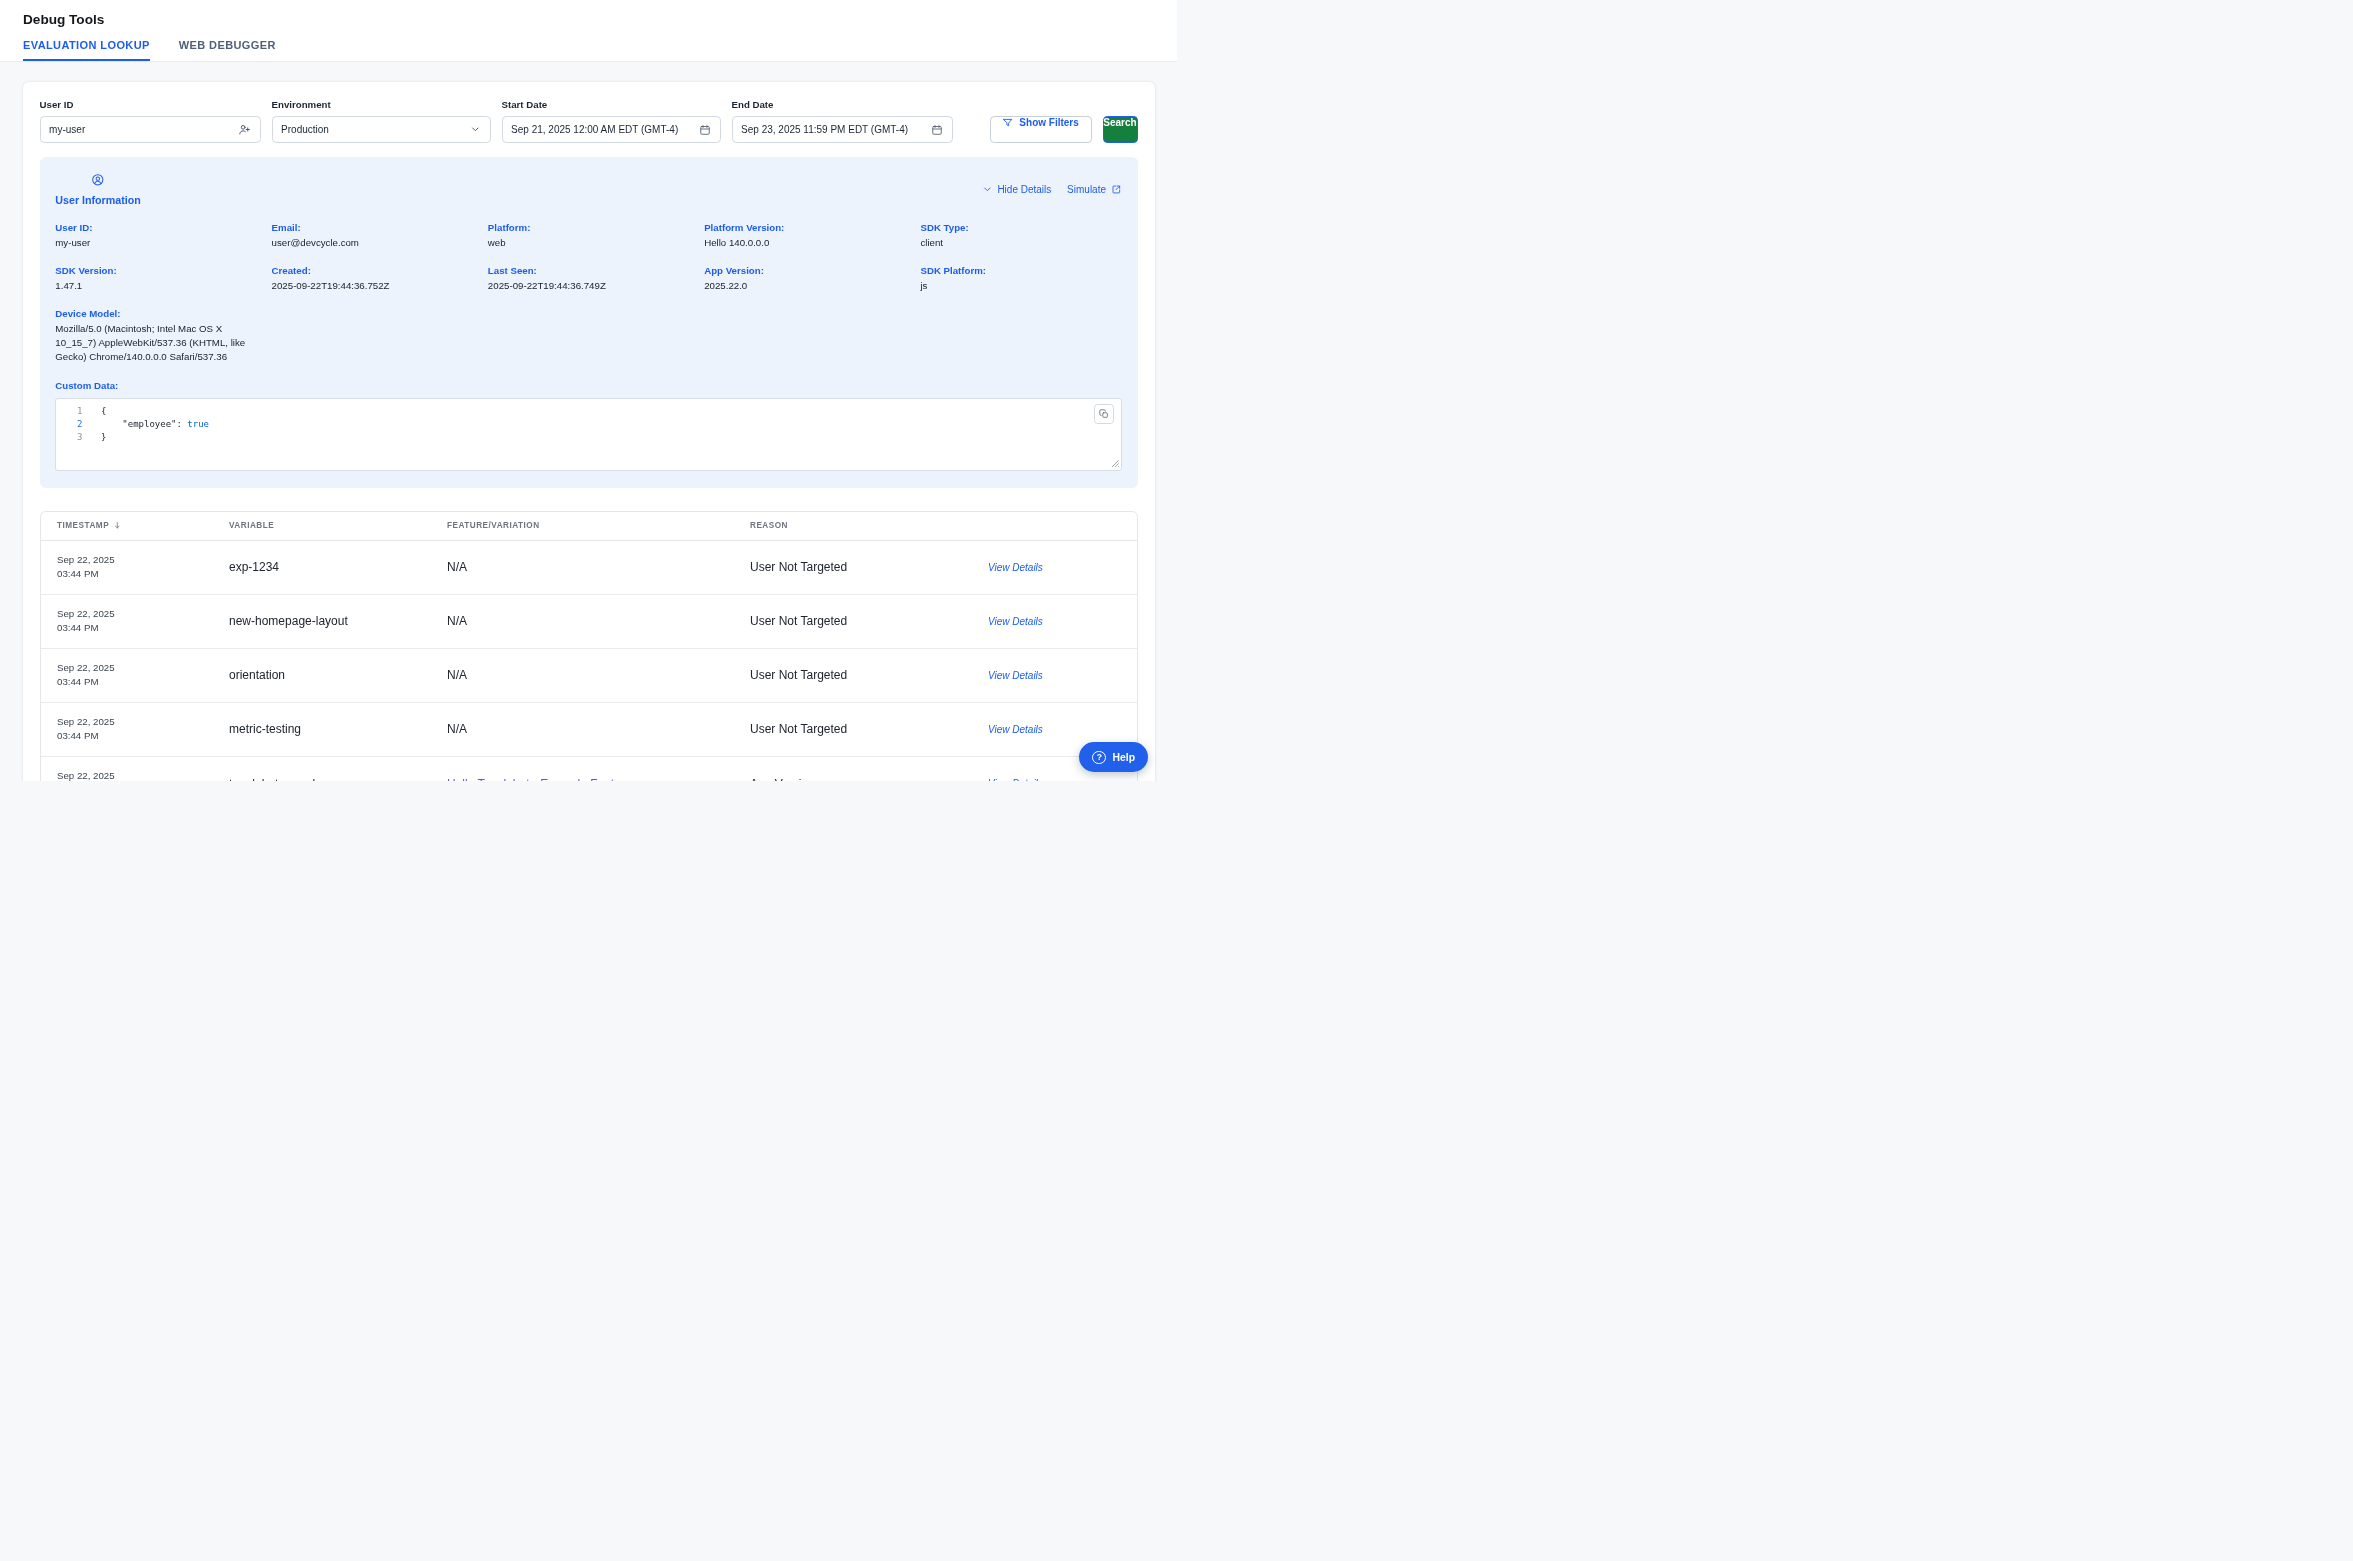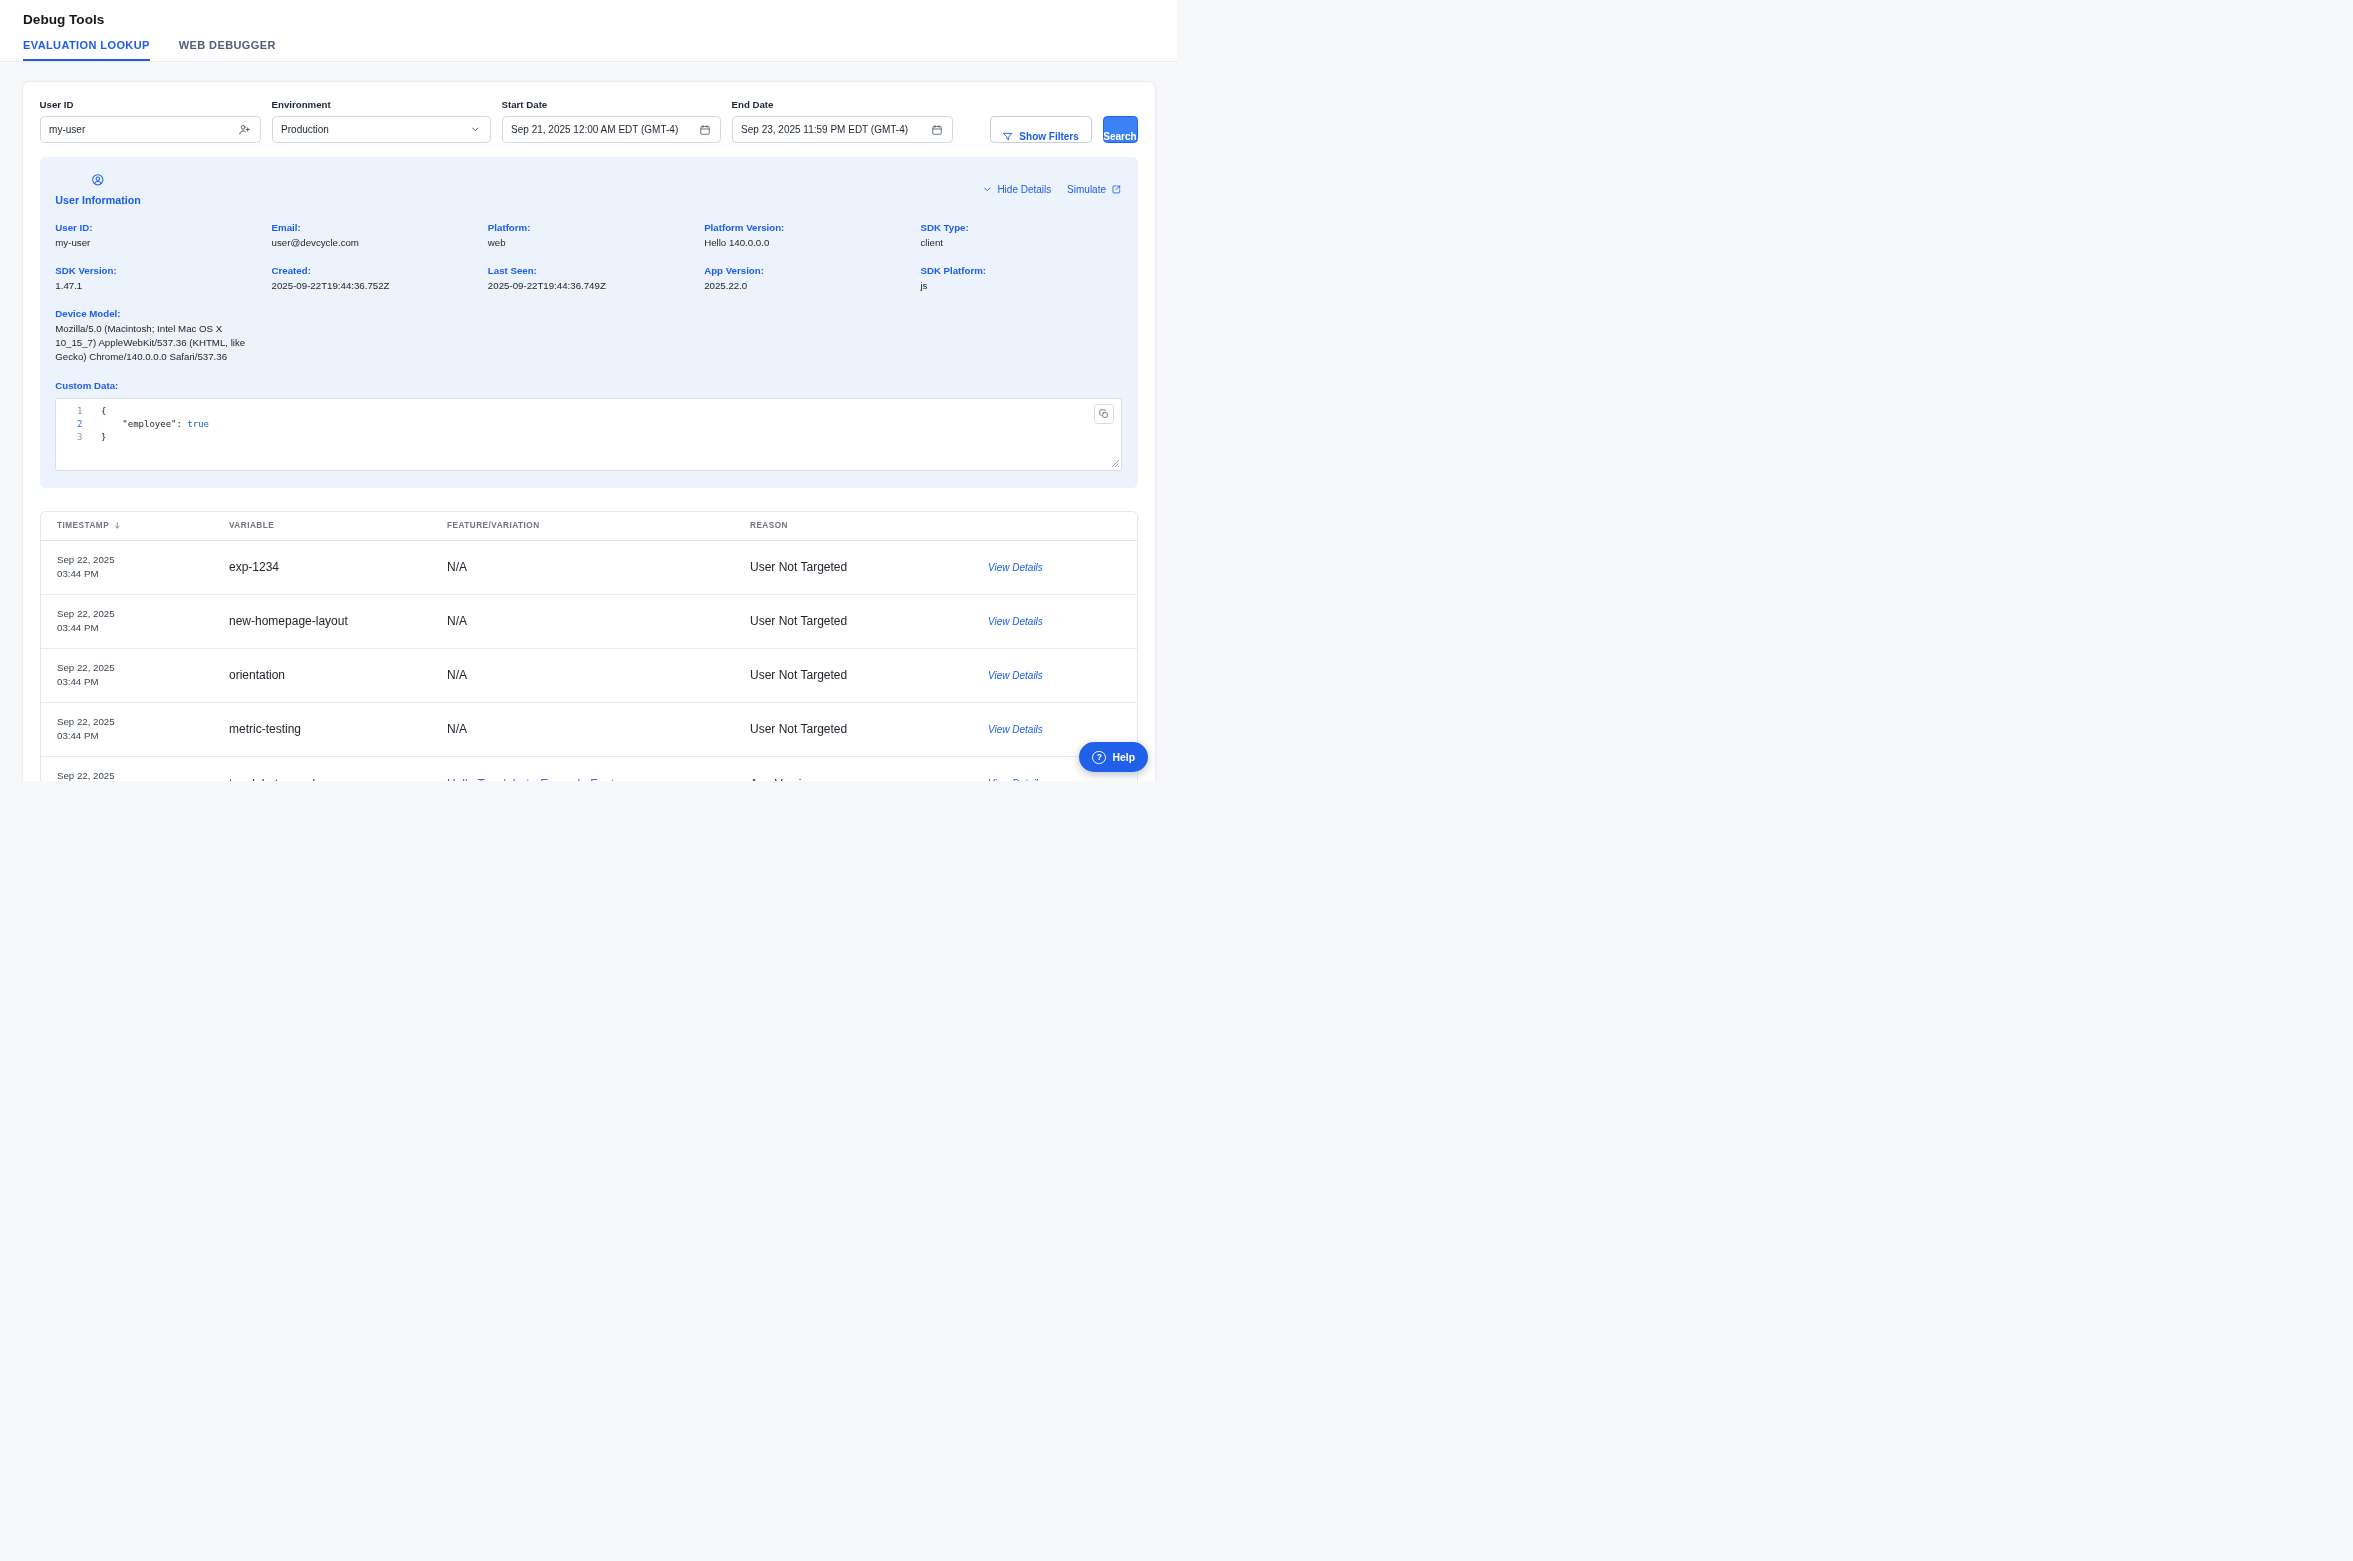--- a/index.html
+++ b/index.html
@@ -22,23 +22,23 @@
   
   .filter-row { display:flex; gap:11px; align-items:flex-end; }
   .field-label { display:block; font-size:9.7px; font-weight:600; color:#1C2633; margin-bottom:5.7px; }
   .control { height:27px; border:0.7px solid #D3D9E0; border-radius:4.3px; background:#fff;
              display:flex; align-items:center; padding:0 8.6px; font-size:10px; color:#1C2633; }
   .f-user { width:221px; } .f-env { width:219px; } .f-start { width:219px; } .f-end { width:221px; }
   input.text { border:none; outline:none; flex:1; min-width:0; font:inherit; color:inherit; background:transparent; }
   .ctrl-icon { margin-left:auto; display:flex; color:#49536A; cursor:pointer; }
   .sel-text { flex:1; }
   .btn { height:27px; border-radius:4.3px; font-family:inherit; font-size:10px; font-weight:600;
-         display:inline-flex; align-items:flex-end; justify-content:center; gap:5.7px; cursor:pointer; }
+         display:inline-flex; align-items:flex-start; justify-content:center; gap:5.7px; cursor:pointer; }
   .btn-outline { margin-left:auto; background:#fff; border:0.7px solid #C7D0DA; color:#1D5DEB; width:102px; }
-  .btn-primary { background:#3b82f6; border:0.7px solid #2160EB; color:#fff; width:35px; }
+  .btn-primary { background:#15803d; border:0.7px solid #2160EB; color:#fff; width:35px; }
   
   .panel { margin-top:14.3px; background:#ECF3FC; border-radius:5.7px; padding:15.8px 15.8px 17px; }
   .panel-head { display:flex; align-items:center; }
   .panel-title { display:flex; align-items:center; gap:7.2px; color:#1D5DEB; font-size:10.7px; font-weight:700;flex-direction:column; }
   .panel-actions { margin-left:auto; display:flex; gap:15.8px; }
   .p-action { display:flex; align-items:center; gap:5px; color:#1D5DEB; font-size:10px; font-weight:500; cursor:pointer; }
   .uf-grid { display:grid; grid-template-columns:1fr 1fr 1fr 1fr 1fr; column-gap:15px; margin-top:15.8px; }
   .uf { margin-bottom:14.3px; }
   .uf-label { color:#1D5DEB; font-size:9.7px; font-weight:600; }
   .uf-value { margin-top:3.6px; font-size:9.7px; color:#20262E; line-height:1.45; }

